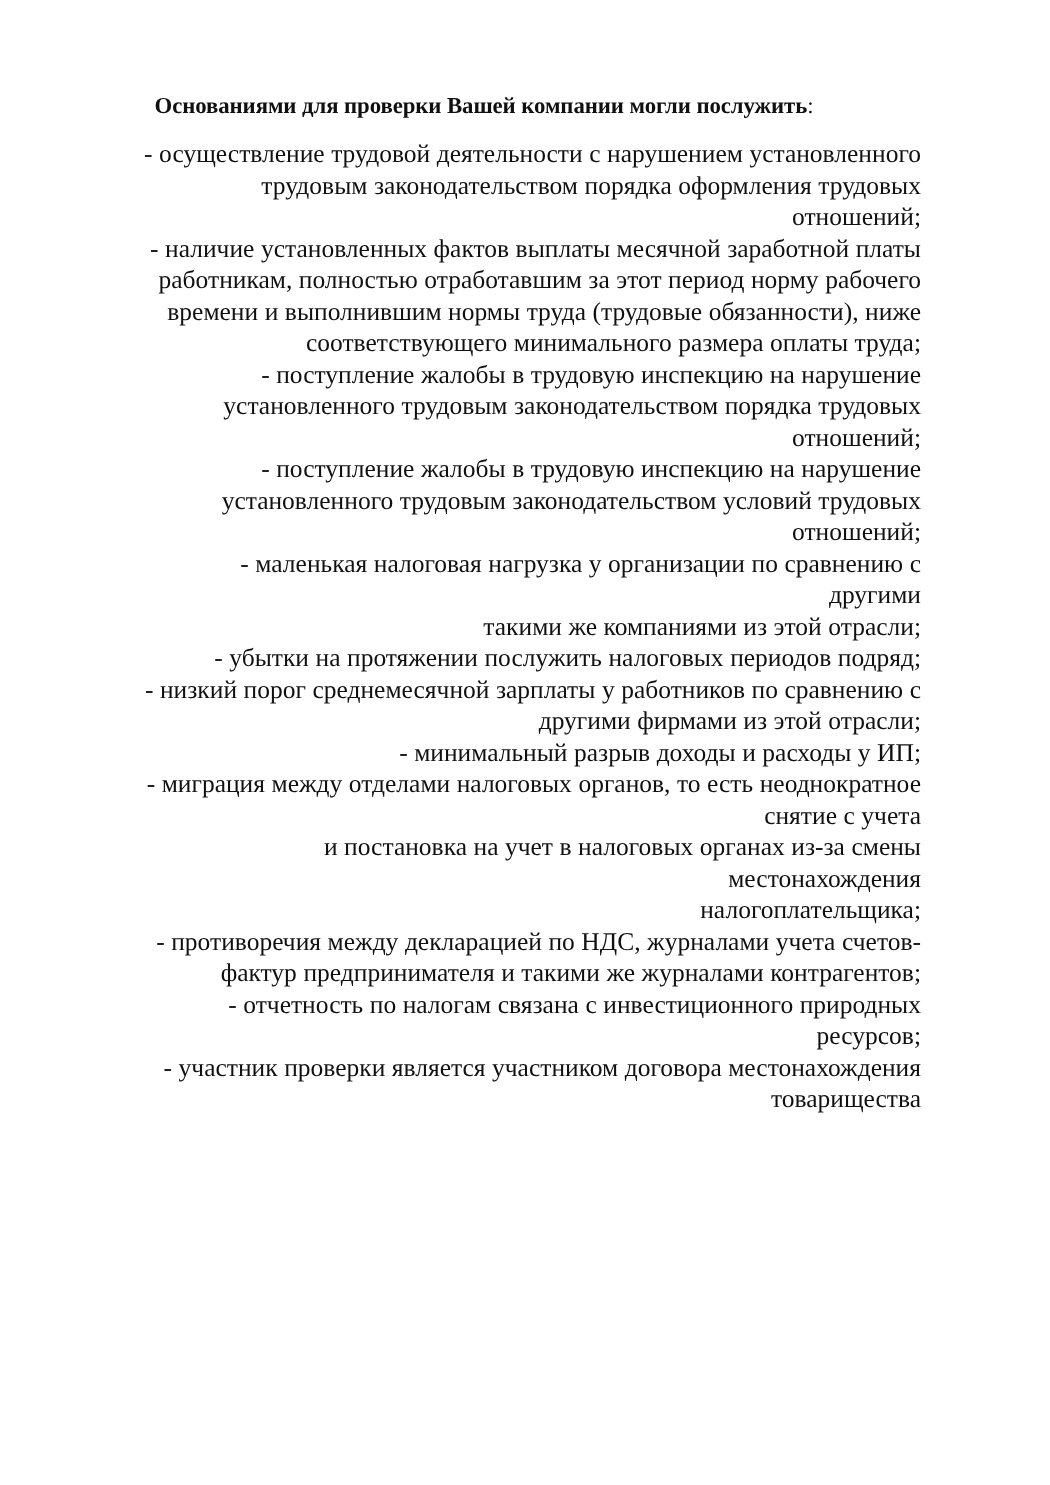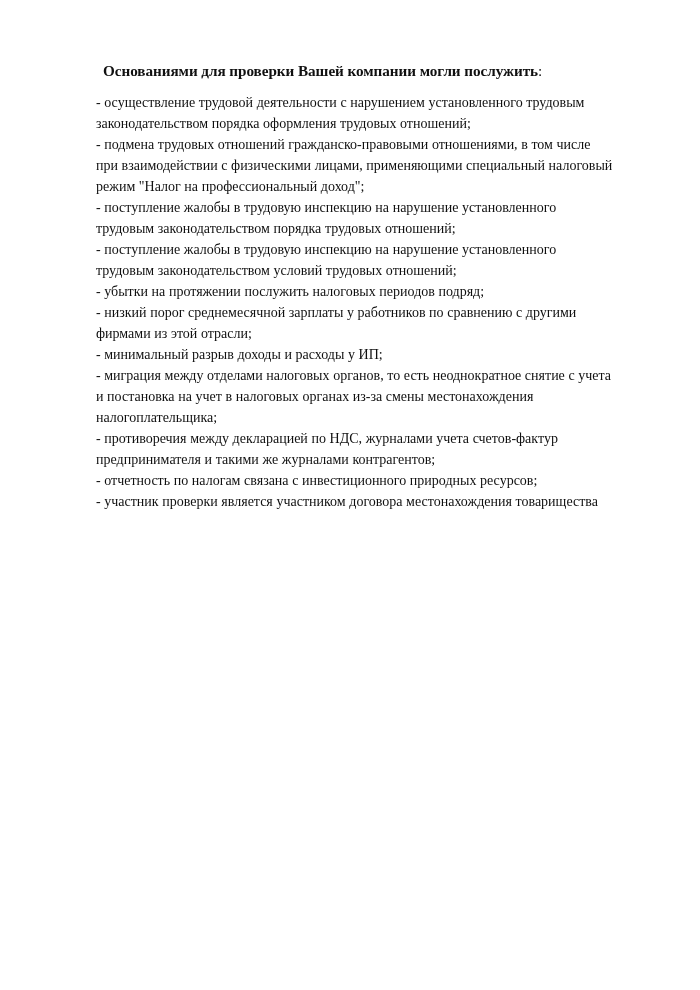--- a/index.html
+++ b/index.html
@@ -42,43 +42,45 @@
   }
   .doc-title .title-colon {
     font-weight: normal;
   }
   .para-list {
     margin: 0;
     padding: 0;
     list-style: none;
   }
   .para {
-    font-size: 14px;
+    font-size: 17px;
     line-height: 21px;
     margin: 0;
     padding: 0;
-    text-align: left;
+    text-align: right;
     word-spacing: 0.1px;
     white-space: pre-wrap;
   }
 </style>
 </head>
 <body style="background: rgb(255, 255, 255); color: rgb(16, 16, 16);">
 
 <div class="page">
 
   <div class="doc-body">
 
     <h1 class="doc-title"><span>Основаниями для проверки Вашей компании могли послужить</span><span class="title-colon">:</span></h1>
 
     <div class="para-list">
       <p class="para">- осуществление трудовой деятельности с нарушением установленного трудовым законодательством порядка оформления трудовых отношений;</p>
-      <p class="para">- подмена трудовых отношений гражданско-правовыми отношениями, в том числе при взаимодействии с физическими лицами, применяющими специальный налоговый режим "Налог на профессиональный доход";</p>
+      <p class="para">- наличие установленных фактов выплаты месячной заработной платы работникам, полностью отработавшим за этот период норму рабочего времени и выполнившим нормы труда (трудовые обязанности), ниже соответствующего минимального размера оплаты труда;</p>
       <p class="para">- поступление жалобы в трудовую инспекцию на нарушение установленного трудовым законодательством порядка трудовых отношений;</p>
       <p class="para">- поступление жалобы в трудовую инспекцию на нарушение установленного трудовым законодательством условий трудовых отношений;</p>
+      <p class="para">- маленькая налоговая нагрузка у организации по сравнению с другими
+такими же компаниями из этой отрасли;</p>
       <p class="para">- убытки на протяжении послужить налоговых периодов подряд;</p>
       <p class="para">- низкий порог среднемесячной зарплаты у работников по сравнению с другими фирмами из этой отрасли;</p>
       <p class="para">- минимальный разрыв доходы и расходы у ИП;</p>
       <p class="para">- миграция между отделами налоговых органов, то есть неоднократное снятие с учета
 и постановка на учет в налоговых органах из-за смены местонахождения
 налогоплательщика;</p>
       <p class="para">- противоречия между декларацией по НДС, журналами учета счетов-фактур предпринимателя и такими же журналами контрагентов;</p>
       <p class="para">- отчетность по налогам связана с инвестиционного природных ресурсов;</p>
       <p class="para">- участник проверки является участником договора местонахождения товарищества</p>
     </div>

